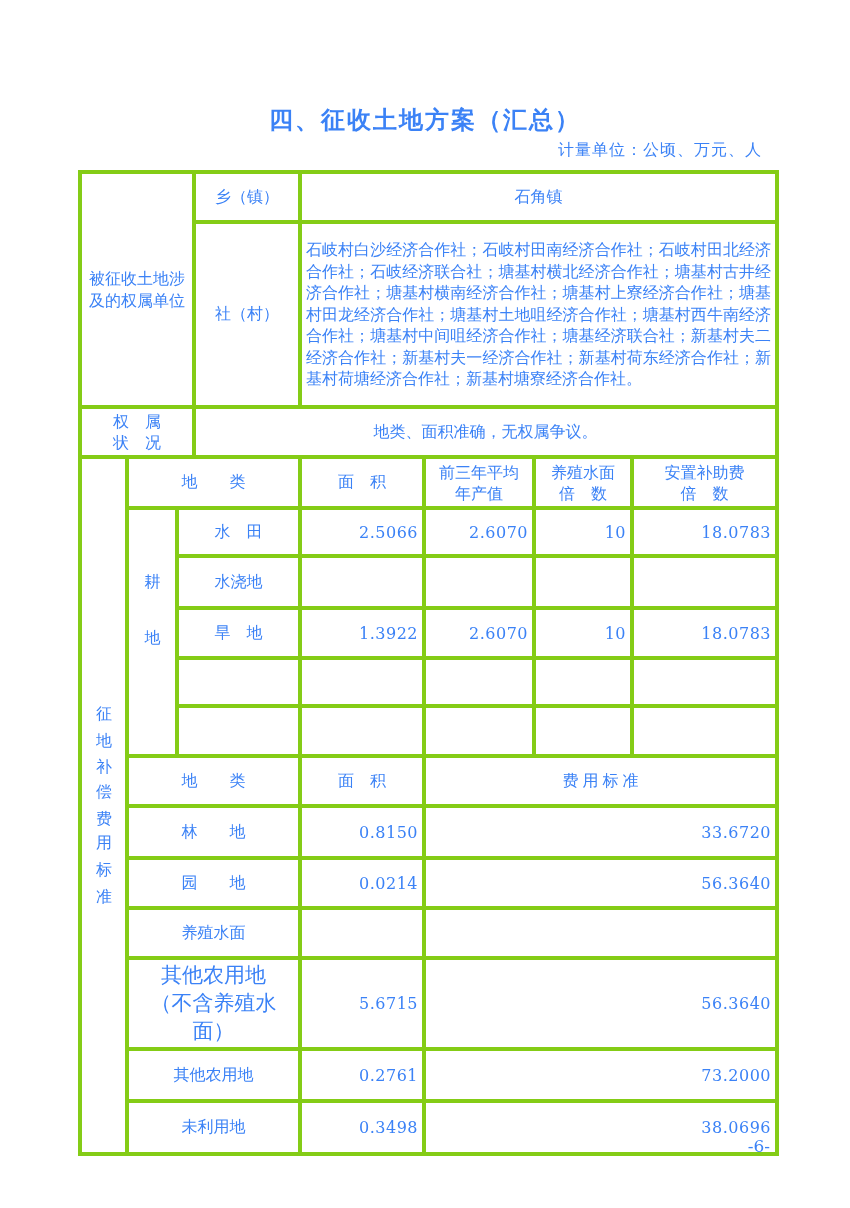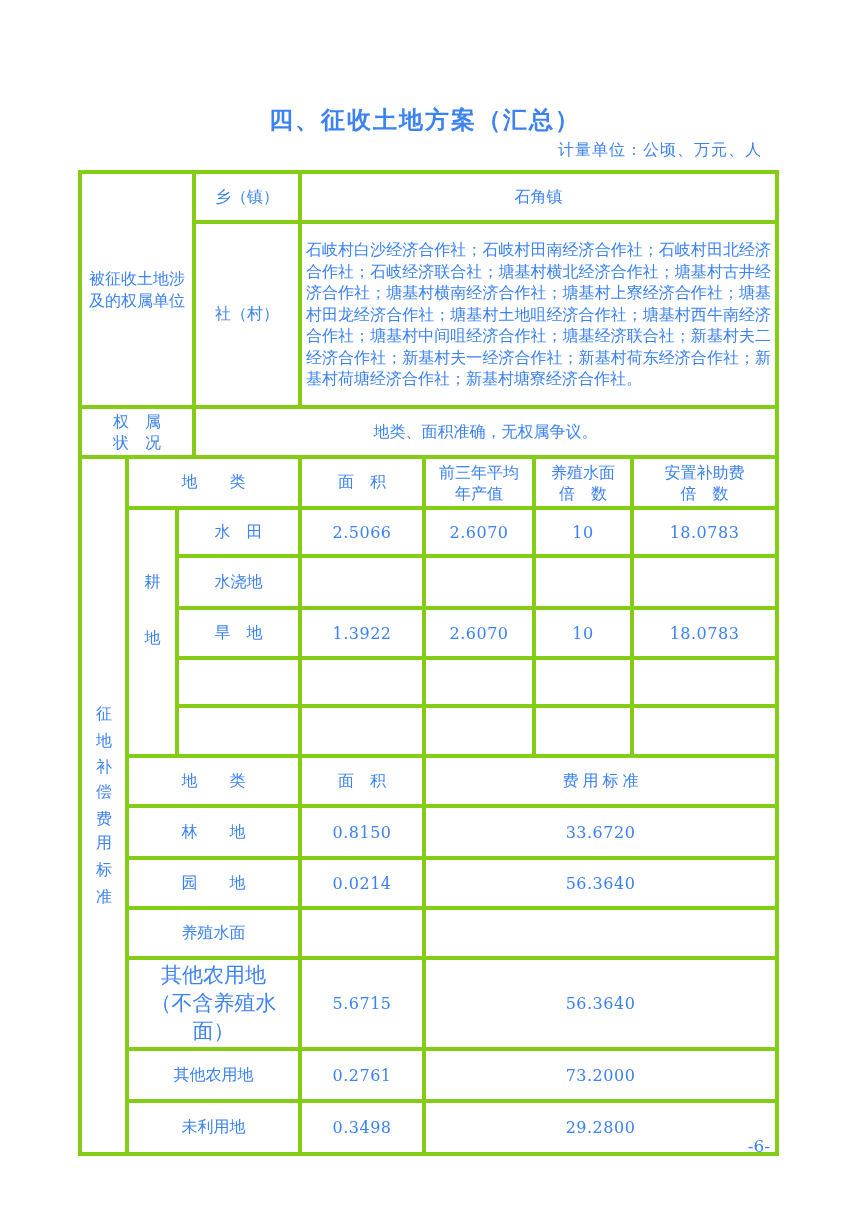--- a/index.html
+++ b/index.html
@@ -44,21 +44,21 @@
   td.c{text-align:center;}
   td.l{text-align:center;padding-left:10px;}
   td.pre{white-space:pre-line;line-height:1.32;text-align:center;}
   td.just{
     text-align:justify;
     padding:6px 10px;
     font-size:15.5px;
     line-height:21.5px;
   }
   td.num{
-    text-align:center;
+    text-align:right;
     font-family:"DejaVu Serif",serif;
     font-size:15px;
     letter-spacing:0.5px;
   }
   td.vert{text-align:center;vertical-align:middle;}
   .vtext{
     display:inline-block;
     writing-mode:vertical-lr;
     text-orientation:upright;
     letter-spacing:26px;
@@ -202,20 +202,20 @@
 
     <tr class="h52">
       <td class="c" colspan="3">其他农用地</td>
       <td class="num">0.2761</td>
       <td class="num" colspan="3">73.2000</td>
     </tr>
 
     <tr class="h53">
       <td class="c" colspan="3">未利用地</td>
       <td class="num">0.3498</td>
-      <td class="num" colspan="3">29.2800</td>
+      <td class="num" colspan="3">38.0696</td>
     </tr>
 
   </tbody>
     </table>
 
   <div class="page-num">-6-</div>
 </div>
 
 </body></html>

